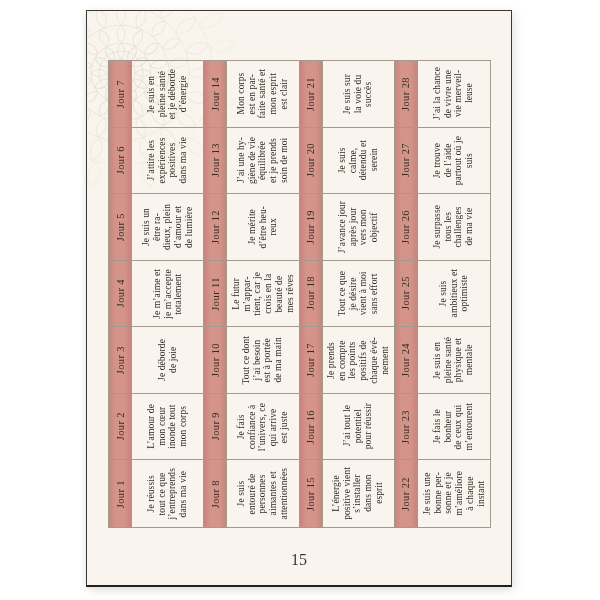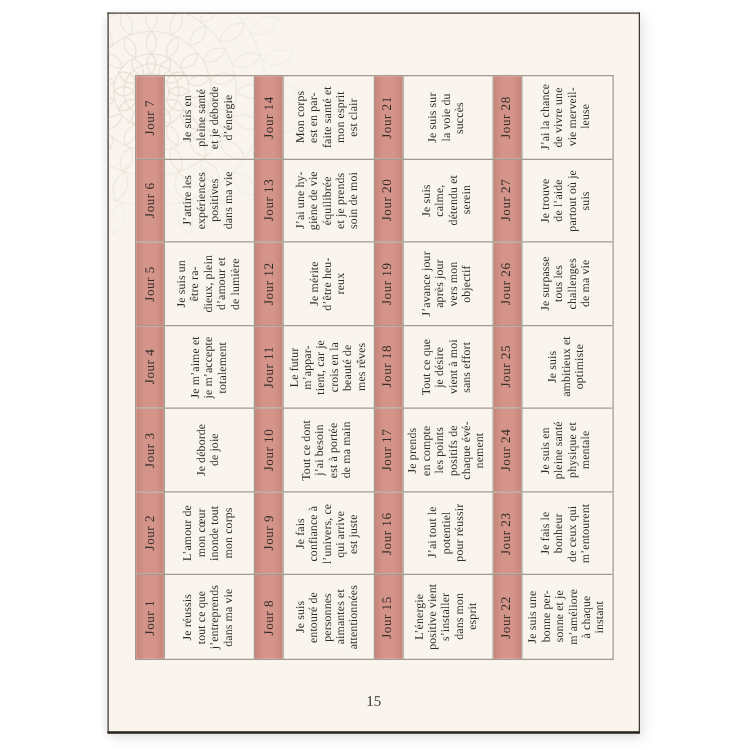--- a/index.html
+++ b/index.html
@@ -69,21 +69,21 @@
     font-size: 9.5px;
     line-height: 1.13;
     letter-spacing: 0.1px;
   }
 
   .page-number {
     position: absolute;
     left: 0; right: 0;
     bottom: 16px;
     text-align: center;
-    font-size: 12px;
+    font-size: 16px;
     color: #3a352e;
   }
 </style>
 </head>
 <body>
 
 <div class="stage">
   <div class="page">
 
     <svg class="mandala" width="250" height="210" viewBox="0 0 250 210">

